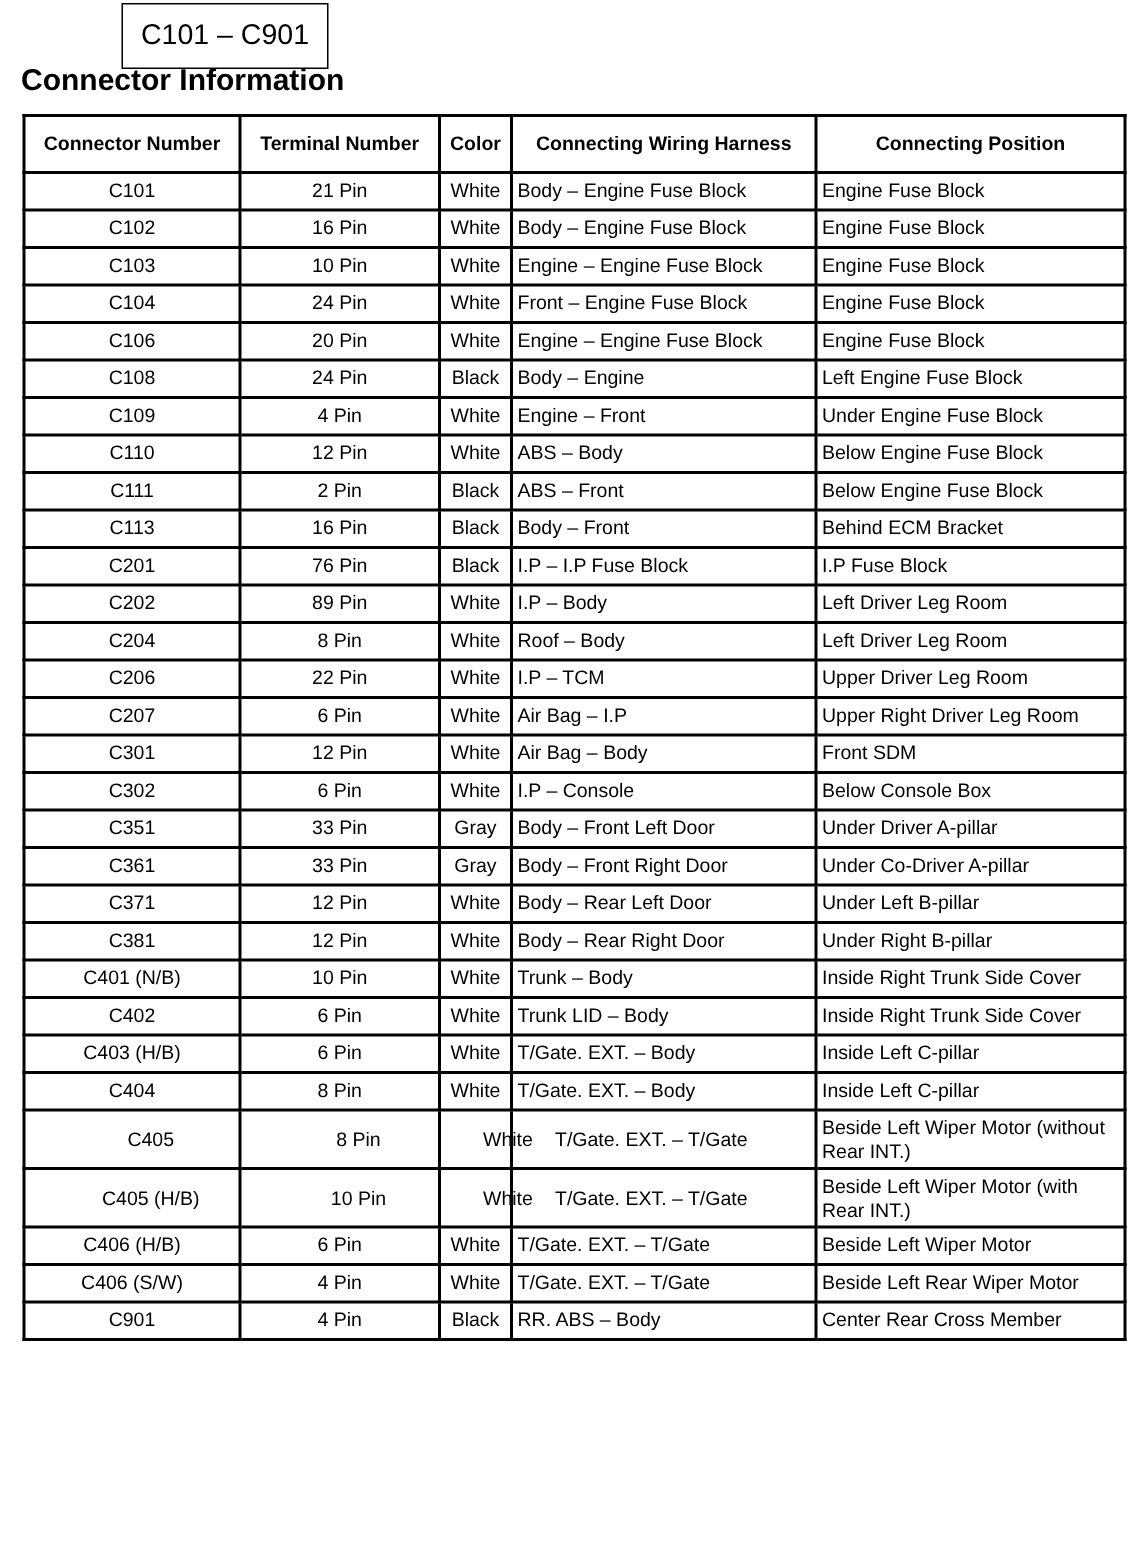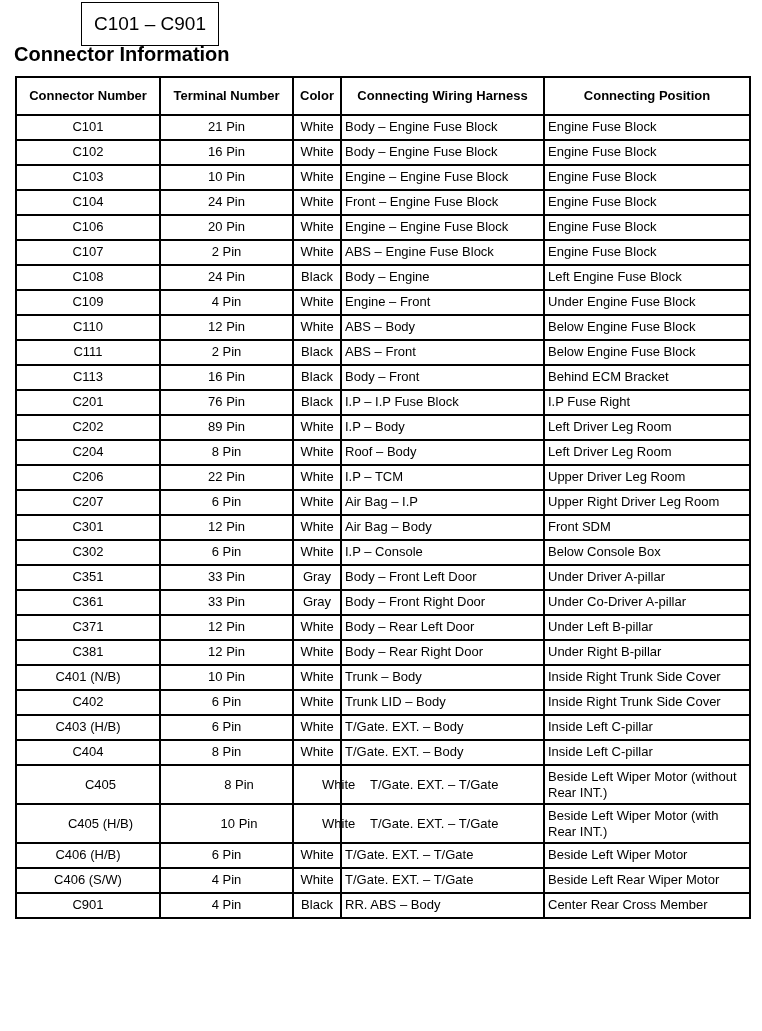--- a/index.html
+++ b/index.html
@@ -87,27 +87,20 @@
         <td class="l">Engine Fuse Block</td>
       </tr>
       <tr>
         <td class="c">C106</td>
         <td class="c">20 Pin</td>
         <td class="c">White</td>
         <td class="l">Engine – Engine Fuse Block</td>
         <td class="l">Engine Fuse Block</td>
       </tr>
       <tr>
-        <td class="c">C107</td>
-        <td class="c">2 Pin</td>
-        <td class="c">White</td>
-        <td class="l">ABS – Engine Fuse Block</td>
-        <td class="l">Engine Fuse Block</td>
-      </tr>
-      <tr>
         <td class="c">C108</td>
         <td class="c">24 Pin</td>
         <td class="c">Black</td>
         <td class="l">Body – Engine</td>
         <td class="l">Left Engine Fuse Block</td>
       </tr>
       <tr>
         <td class="c">C109</td>
         <td class="c">4 Pin</td>
         <td class="c">White</td>
@@ -133,21 +126,21 @@
         <td class="c">16 Pin</td>
         <td class="c">Black</td>
         <td class="l">Body – Front</td>
         <td class="l">Behind ECM Bracket</td>
       </tr>
       <tr>
         <td class="c">C201</td>
         <td class="c">76 Pin</td>
         <td class="c">Black</td>
         <td class="l">I.P – I.P Fuse Block</td>
-        <td class="l">I.P Fuse Right</td>
+        <td class="l">I.P Fuse Block</td>
       </tr>
       <tr>
         <td class="c">C202</td>
         <td class="c">89 Pin</td>
         <td class="c">White</td>
         <td class="l">I.P – Body</td>
         <td class="l">Left Driver Leg Room</td>
       </tr>
       <tr>
         <td class="c">C204</td>

